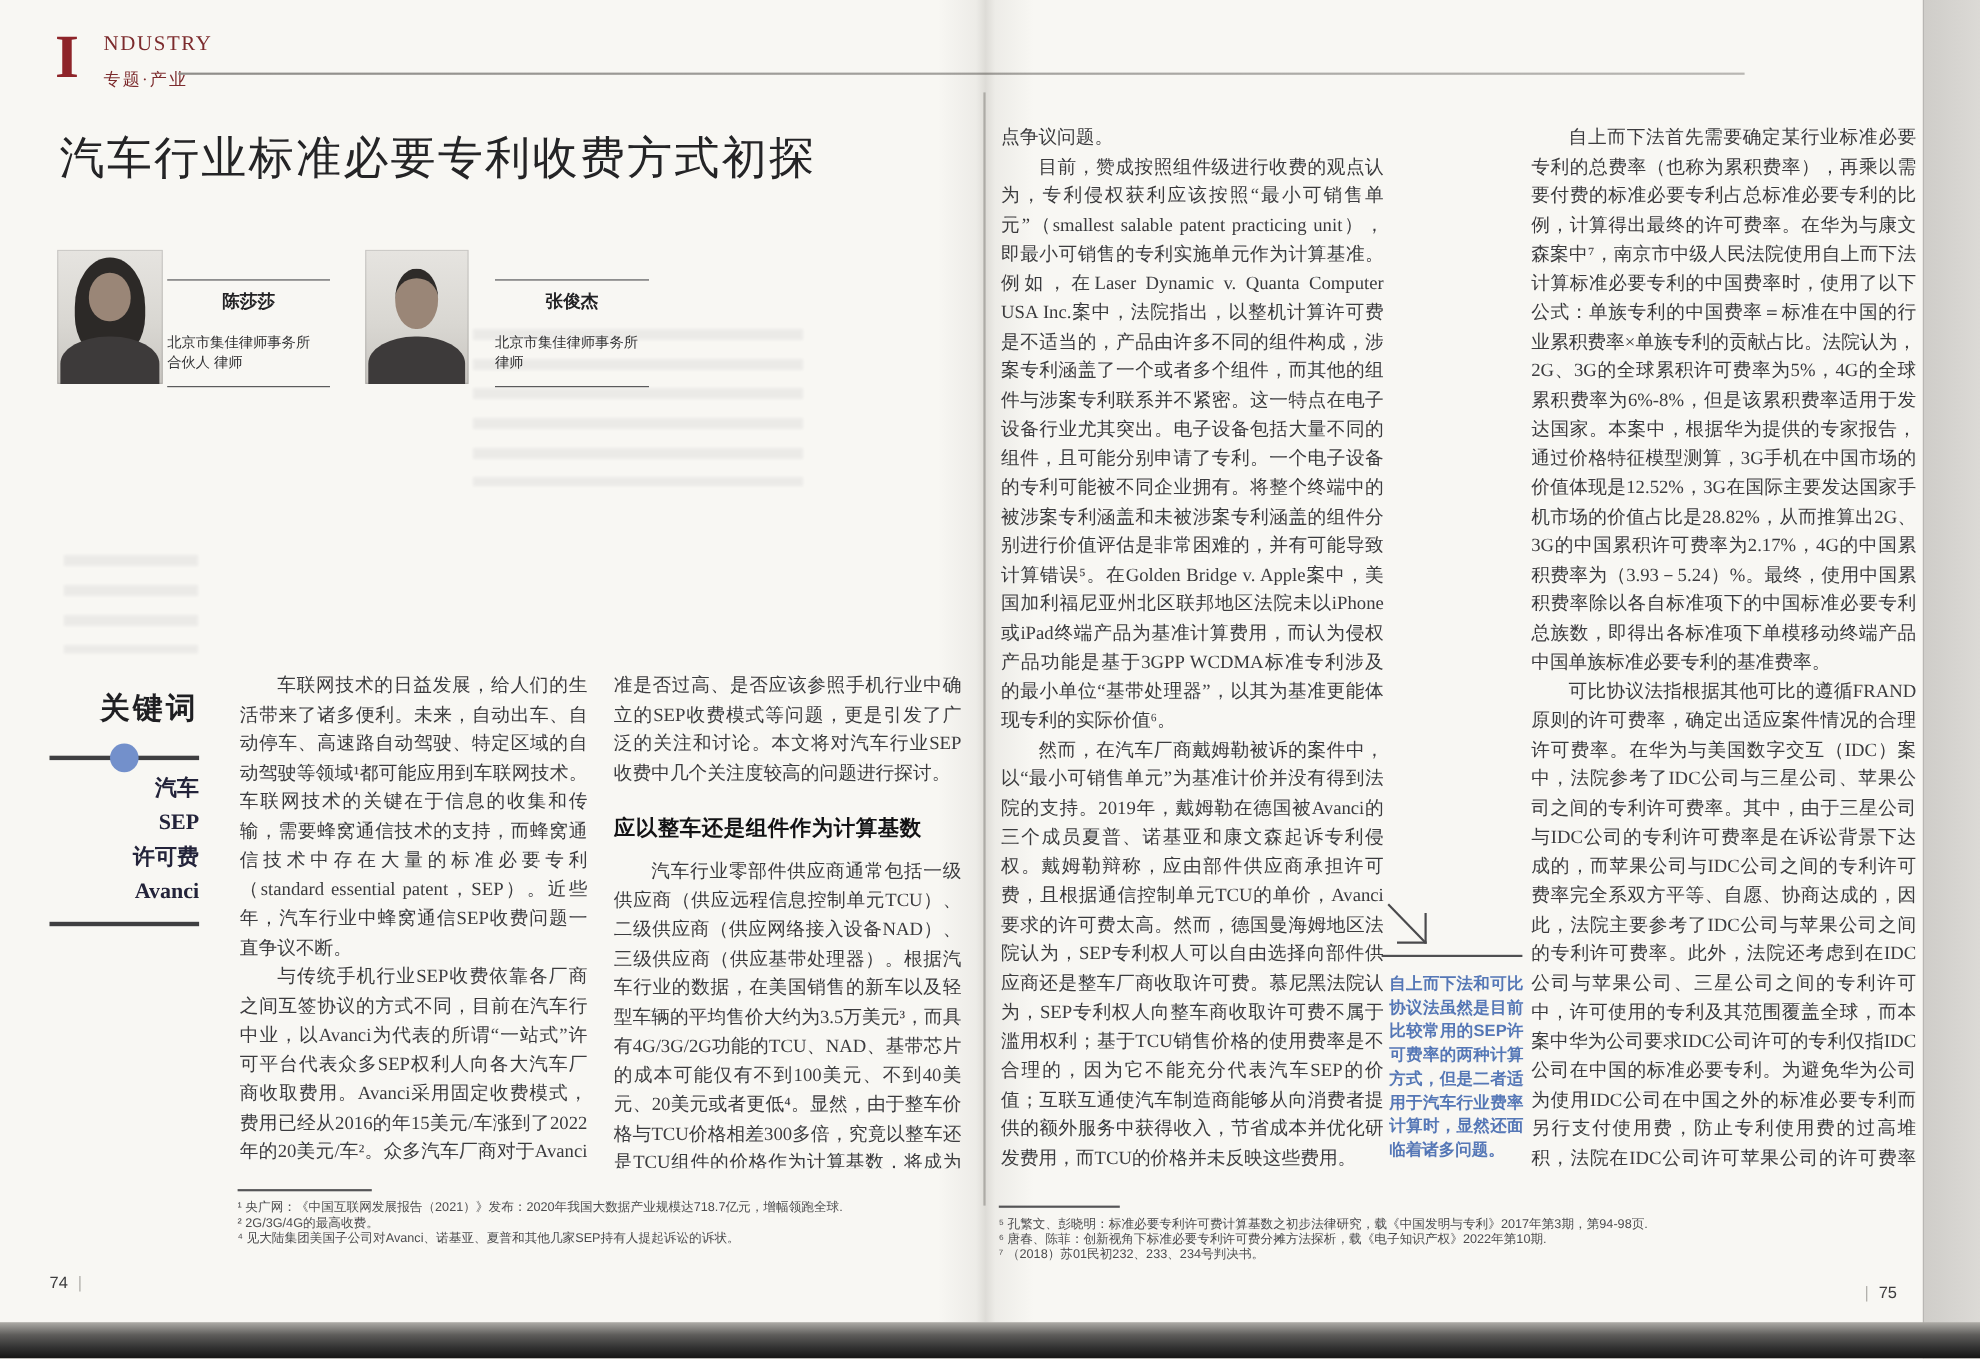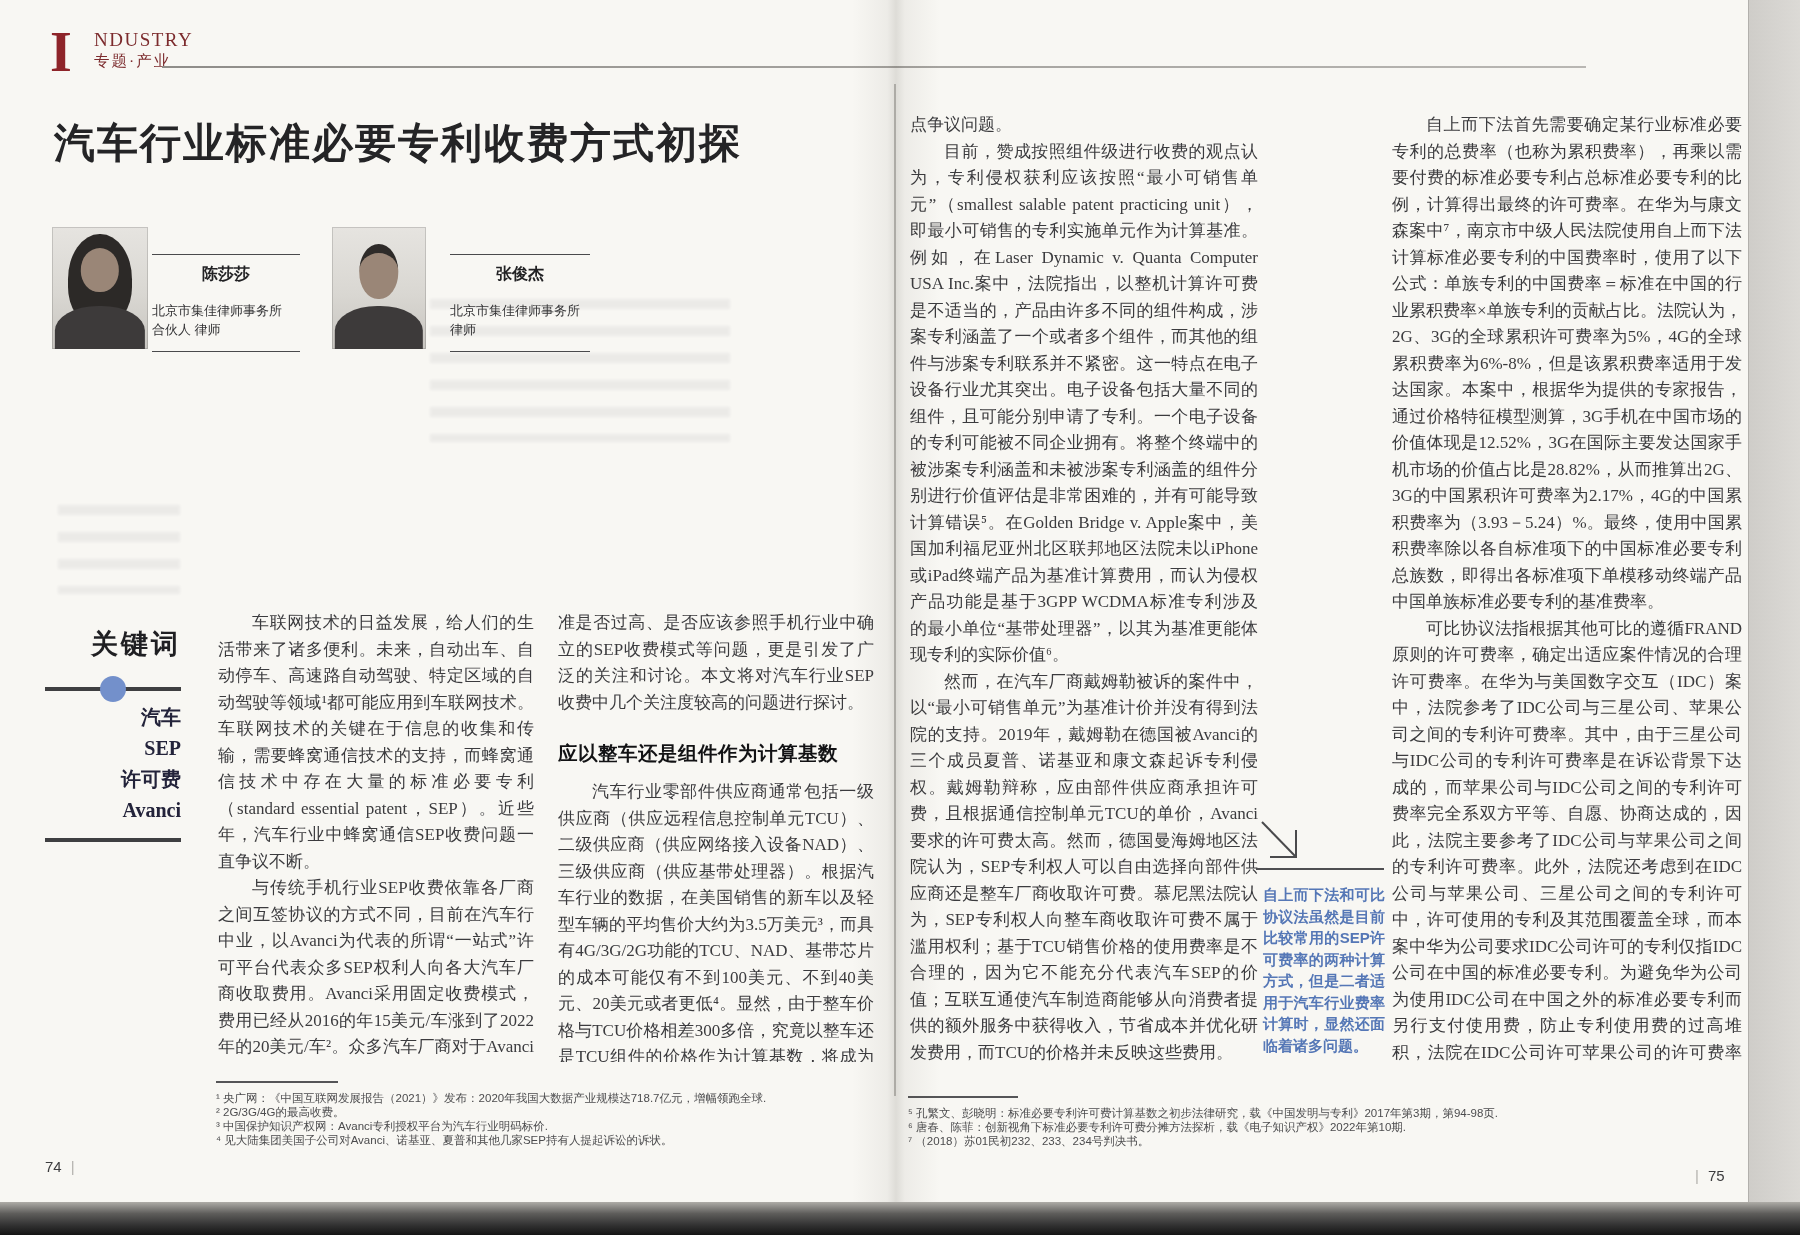--- a/index.html
+++ b/index.html
@@ -14,31 +14,31 @@
   }
   
   .brand-i{
     position:absolute;left:50px;top:24px;
     font-family:"Liberation Serif","DejaVu Serif",serif;
     font-size:56px;line-height:1;font-weight:bold;color:#8e2429;
   }
   .brand-text{position:absolute;left:94px;top:29px;color:#7c2b2d;
     font-family:"Liberation Serif","DejaVu Serif",serif;}
   .brand-word{font-size:19px;letter-spacing:1.5px;font-weight:500;}
-  .brand-topic{font-size:15.5px;margin-top:0;letter-spacing:2px;}
+  .brand-topic{font-size:15.5px;margin-top:11px;letter-spacing:2px;}
   .header-rule{position:absolute;left:162px;top:66px;width:1424px;height:1.5px;
     background:linear-gradient(to right,#8f8d89,#b9b7b3);}
   .journal-info{position:absolute;left:1300px;top:33px;width:404px;text-align:right;
     color:#6f6e6c;font-size:15.5px;line-height:21px;}
   .journal-info sup{font-size:9px;}
   
   .article-title{
     position:absolute;left:54px;top:116px;margin:0;width:760px;
     font-family:"Liberation Sans","DejaVu Sans",sans-serif;
-    font-size:41px;letter-spacing:2px;font-weight:bold;color:#242426;
+    font-size:41px;letter-spacing:2px;font-weight:normal;color:#242426;
   }
   .photo{position:absolute;width:96px;height:122px;overflow:hidden;
     background:linear-gradient(180deg,#e6e4e0 0%,#d9d7d2 55%,#c8c5c0 100%);
     box-shadow:inset 0 0 0 1px rgba(0,0,0,.14);}
   .photo .hair{position:absolute;left:17%;top:6%;width:66%;height:74%;
     border-radius:50% 50% 42% 42%;background:#2c2927;z-index:1;}
   .photo::before{content:"";position:absolute;left:50%;top:17%;transform:translateX(-50%);
     width:40%;height:36%;border-radius:50% 50% 48% 48%;background:#9a8677;z-index:2;}
   .photo::after{content:"";position:absolute;left:50%;bottom:-7%;transform:translateX(-50%);
     width:94%;height:42%;border-radius:48% 48% 0 0;background:#3d3a3a;z-index:3;}
@@ -185,21 +185,20 @@
   <div class="body-col" id="right-col2">
     <p>自上而下法首先需要确定某行业标准必要专利的总费率（也称为累积费率），再乘以需要付费的标准必要专利占总标准必要专利的比例，计算得出最终的许可费率。在华为与康文森案中⁷，南京市中级人民法院使用自上而下法计算标准必要专利的中国费率时，使用了以下公式：单族专利的中国费率＝标准在中国的行业累积费率×单族专利的贡献占比。法院认为，2G、3G的全球累积许可费率为5%，4G的全球累积费率为6%-8%，但是该累积费率适用于发达国家。本案中，根据华为提供的专家报告，通过价格特征模型测算，3G手机在中国市场的价值体现是12.52%，3G在国际主要发达国家手机市场的价值占比是28.82%，从而推算出2G、3G的中国累积许可费率为2.17%，4G的中国累积费率为（3.93－5.24）%。最终，使用中国累积费率除以各自标准项下的中国标准必要专利总族数，即得出各标准项下单模移动终端产品中国单族标准必要专利的基准费率。</p>
     <p>可比协议法指根据其他可比的遵循FRAND原则的许可费率，确定出适应案件情况的合理许可费率。在华为与美国数字交互（IDC）案中，法院参考了IDC公司与三星公司、苹果公司之间的专利许可费率。其中，由于三星公司与IDC公司的专利许可费率是在诉讼背景下达成的，而苹果公司与IDC公司之间的专利许可费率完全系双方平等、自愿、协商达成的，因此，法院主要参考了IDC公司与苹果公司之间的专利许可费率。此外，法院还考虑到在IDC公司与苹果公司、三星公司之间的专利许可中，许可使用的专利及其范围覆盖全球，而本案中华为公司要求IDC公司许可的专利仅指IDC公司在中国的标准必要专利。为避免华为公司为使用IDC公司在中国之外的标准必要专利而另行支付使用费，防止专利使用费的过高堆积，法院在IDC公司许可苹果公司的许可费率（即0.0187%）的基础上，将专利许可使用费率确定为0.019%。</p>
 
   </div>
 
   <div class="fn-rule" id="fn-rule-left"></div>
   <div class="footnotes" id="fn-left">
     <p>¹ 央广网：《中国互联网发展报告（2021）》发布：2020年我国大数据产业规模达718.7亿元，增幅领跑全球.</p>
     <p>² 2G/3G/4G的最高收费。</p>
-    <p>³ 中国保护知识产权网：Avanci专利授权平台为汽车行业明码标价.</p>
     <p>⁴ 见大陆集团美国子公司对Avanci、诺基亚、夏普和其他几家SEP持有人提起诉讼的诉状。</p>
   </div>
   <div class="fn-rule" id="fn-rule-right"></div>
   <div class="footnotes" id="fn-right">
     <p>⁵ 孔繁文、彭晓明：标准必要专利许可费计算基数之初步法律研究，载《中国发明与专利》2017年第3期，第94-98页.</p>
     <p>⁶ 唐春、陈菲：创新视角下标准必要专利许可费分摊方法探析，载《电子知识产权》2022年第10期.</p>
     <p>⁷ （2018）苏01民初232、233、234号判决书。</p>
   </div>
 
   <div class="pagenum" id="pagenum-left">

